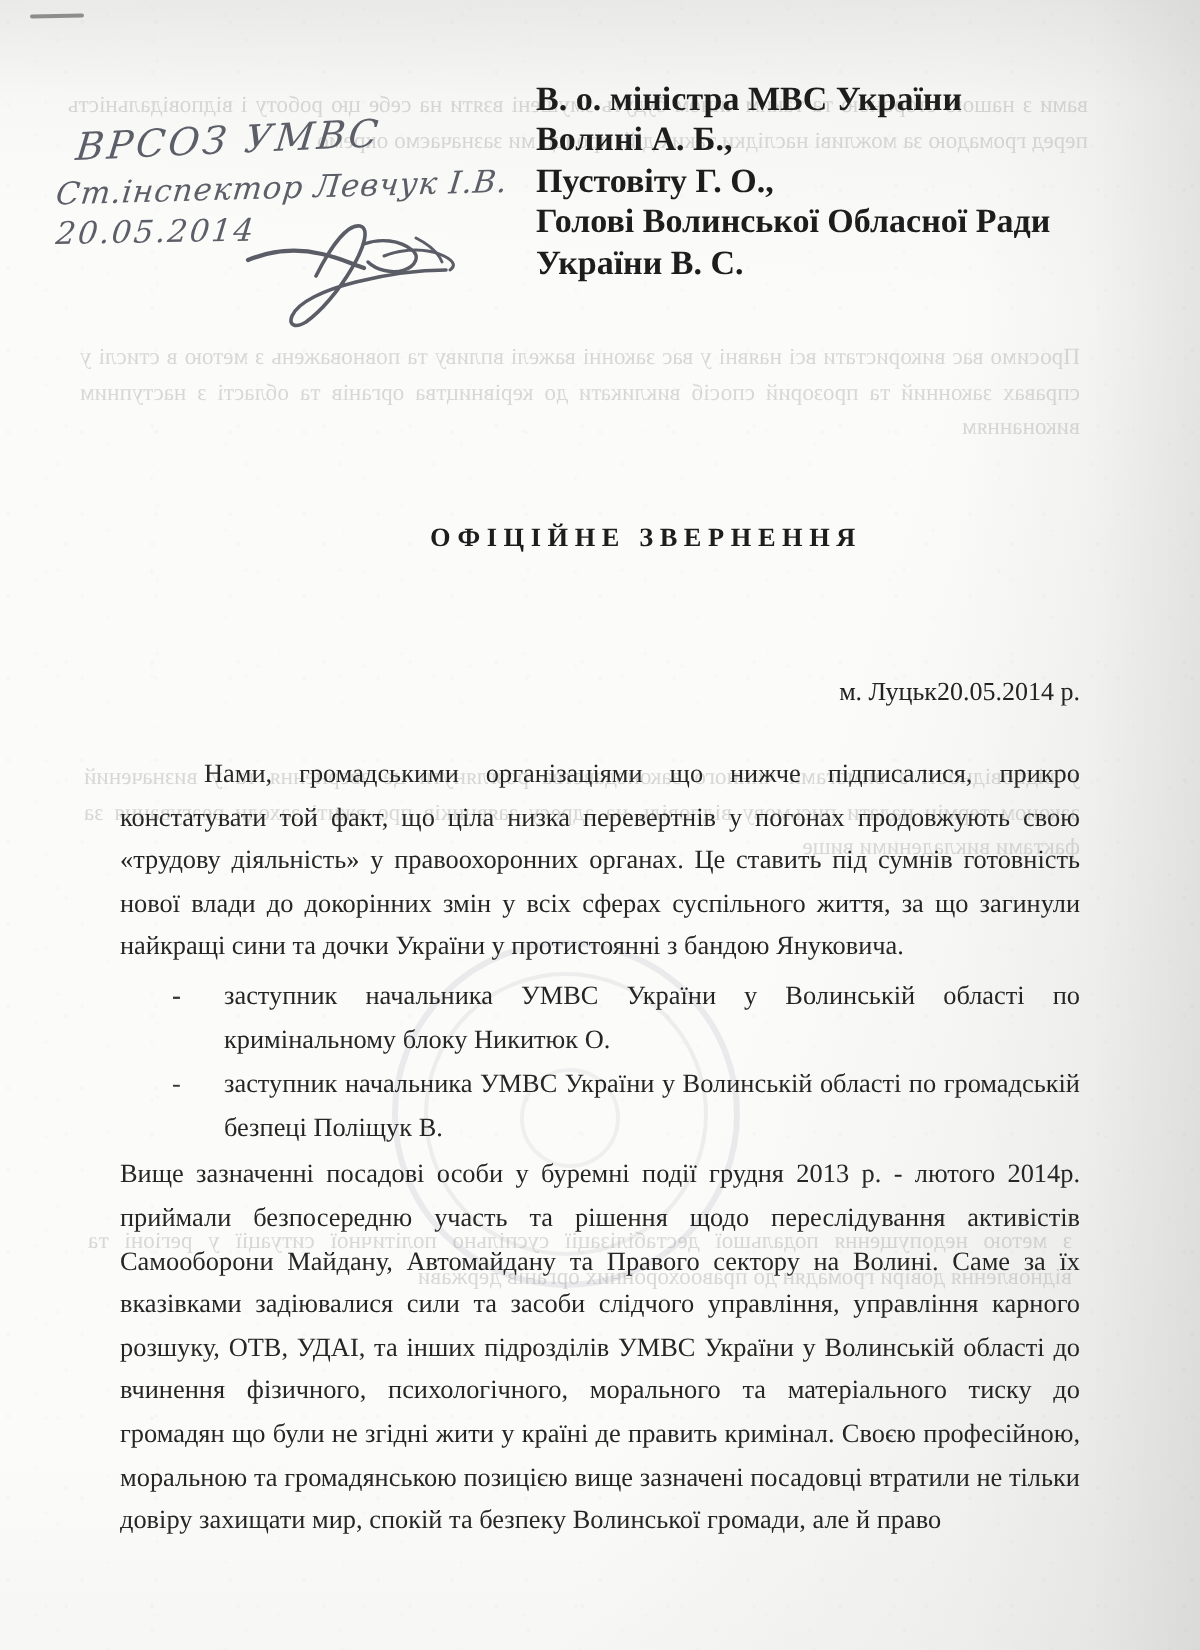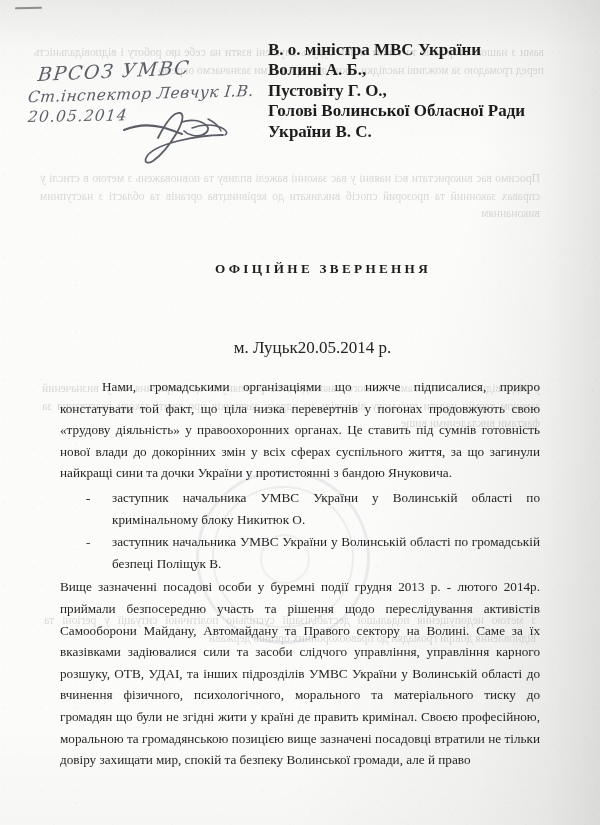--- a/index.html
+++ b/index.html
@@ -185,22 +185,22 @@
     padding-left: 12px;
   }
 
   
   #place-date {
     position: absolute;
     left: 60px;
     top: 338px;
     width: 480px;
     display: flex;
-    justify-content: center;
-    font-size: 17px;
+    justify-content: flex-end;
+    font-size: 13px;
     color: #232323;
     z-index: 3;
   }
   #place { padding-left: 25px; }
 
   
   #body {
     position: absolute;
     left: 60px;
     top: 376px;

